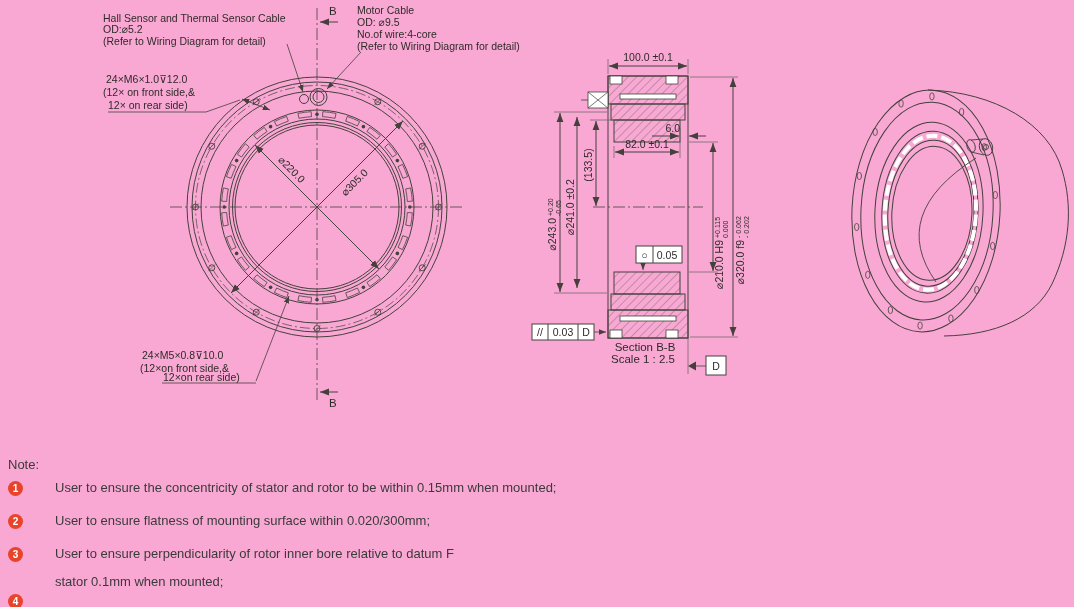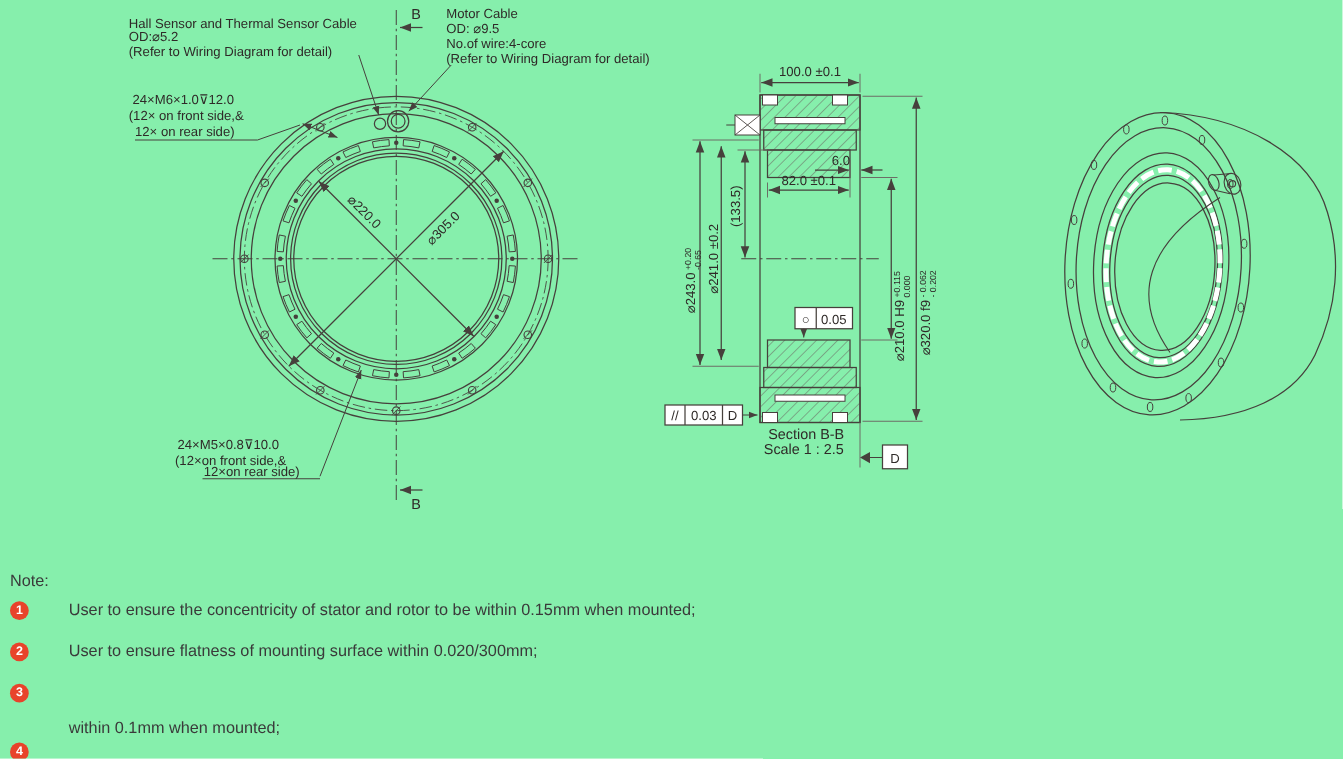--- a/index.html
+++ b/index.html
@@ -1,16 +1,16 @@
 <!DOCTYPE html>
 <html><head>
 <meta charset="utf-8">
 <style>
   html,body{margin:0;padding:0;background:#ffffff;}
-  #canvas{position:relative;width:1074px;height:607px;background:#86efac;overflow:hidden;
+  #canvas{position:relative;width:1074px;height:607px;background:#f9a8d4;overflow:hidden;
           font-family:"Liberation Sans","DejaVu Sans",sans-serif;color:#2f2a28;}
   svg{position:absolute;left:0;top:0;}
   svg text{font-family:"Liberation Sans","DejaVu Sans",sans-serif;fill:#2f2a28;}
   .t10{font-size:10.5px;}
   .t7{font-size:7px;}
   .t11{font-size:11.5px;}
   #notes{position:absolute;left:0;top:452px;width:1068px;height:159px;font-size:13px;color:#3a3a3a;}
   .note-title{position:absolute;left:8px;top:5px;}
   .note-item{position:absolute;display:flex;align-items:flex-start;}
   .badge{flex:0 0 auto;width:15px;height:15px;border-radius:50%;background:#e8432b;color:#fff;
@@ -300,22 +300,23 @@
   <div class="note-item" style="left:8px;top:28px;">
     <span class="badge">1</span>
     <span class="note-text">User to ensure the concentricity of stator and rotor to be within 0.15mm when mounted;</span>
   </div>
   <div class="note-item" style="left:8px;top:61px;">
     <span class="badge">2</span>
     <span class="note-text">User to ensure flatness of mounting surface within 0.020/300mm;</span>
   </div>
   <div class="note-item" style="left:8px;top:94px;">
     <span class="badge">3</span>
+    <span class="note-text">User to ensure perpendicularity of rotor inner bore relative to datum F</span>
   </div>
   <div class="note-item" style="left:31px;top:122px;">
-    <span class="note-text">within 0.1mm when mounted;</span>
+    <span class="note-text">stator 0.1mm when mounted;</span>
   </div>
   <div class="note-item" style="left:8px;top:141px;">
     <span class="badge">4</span>
   </div>
 </div>
 
 </div>
 
 </body></html>

